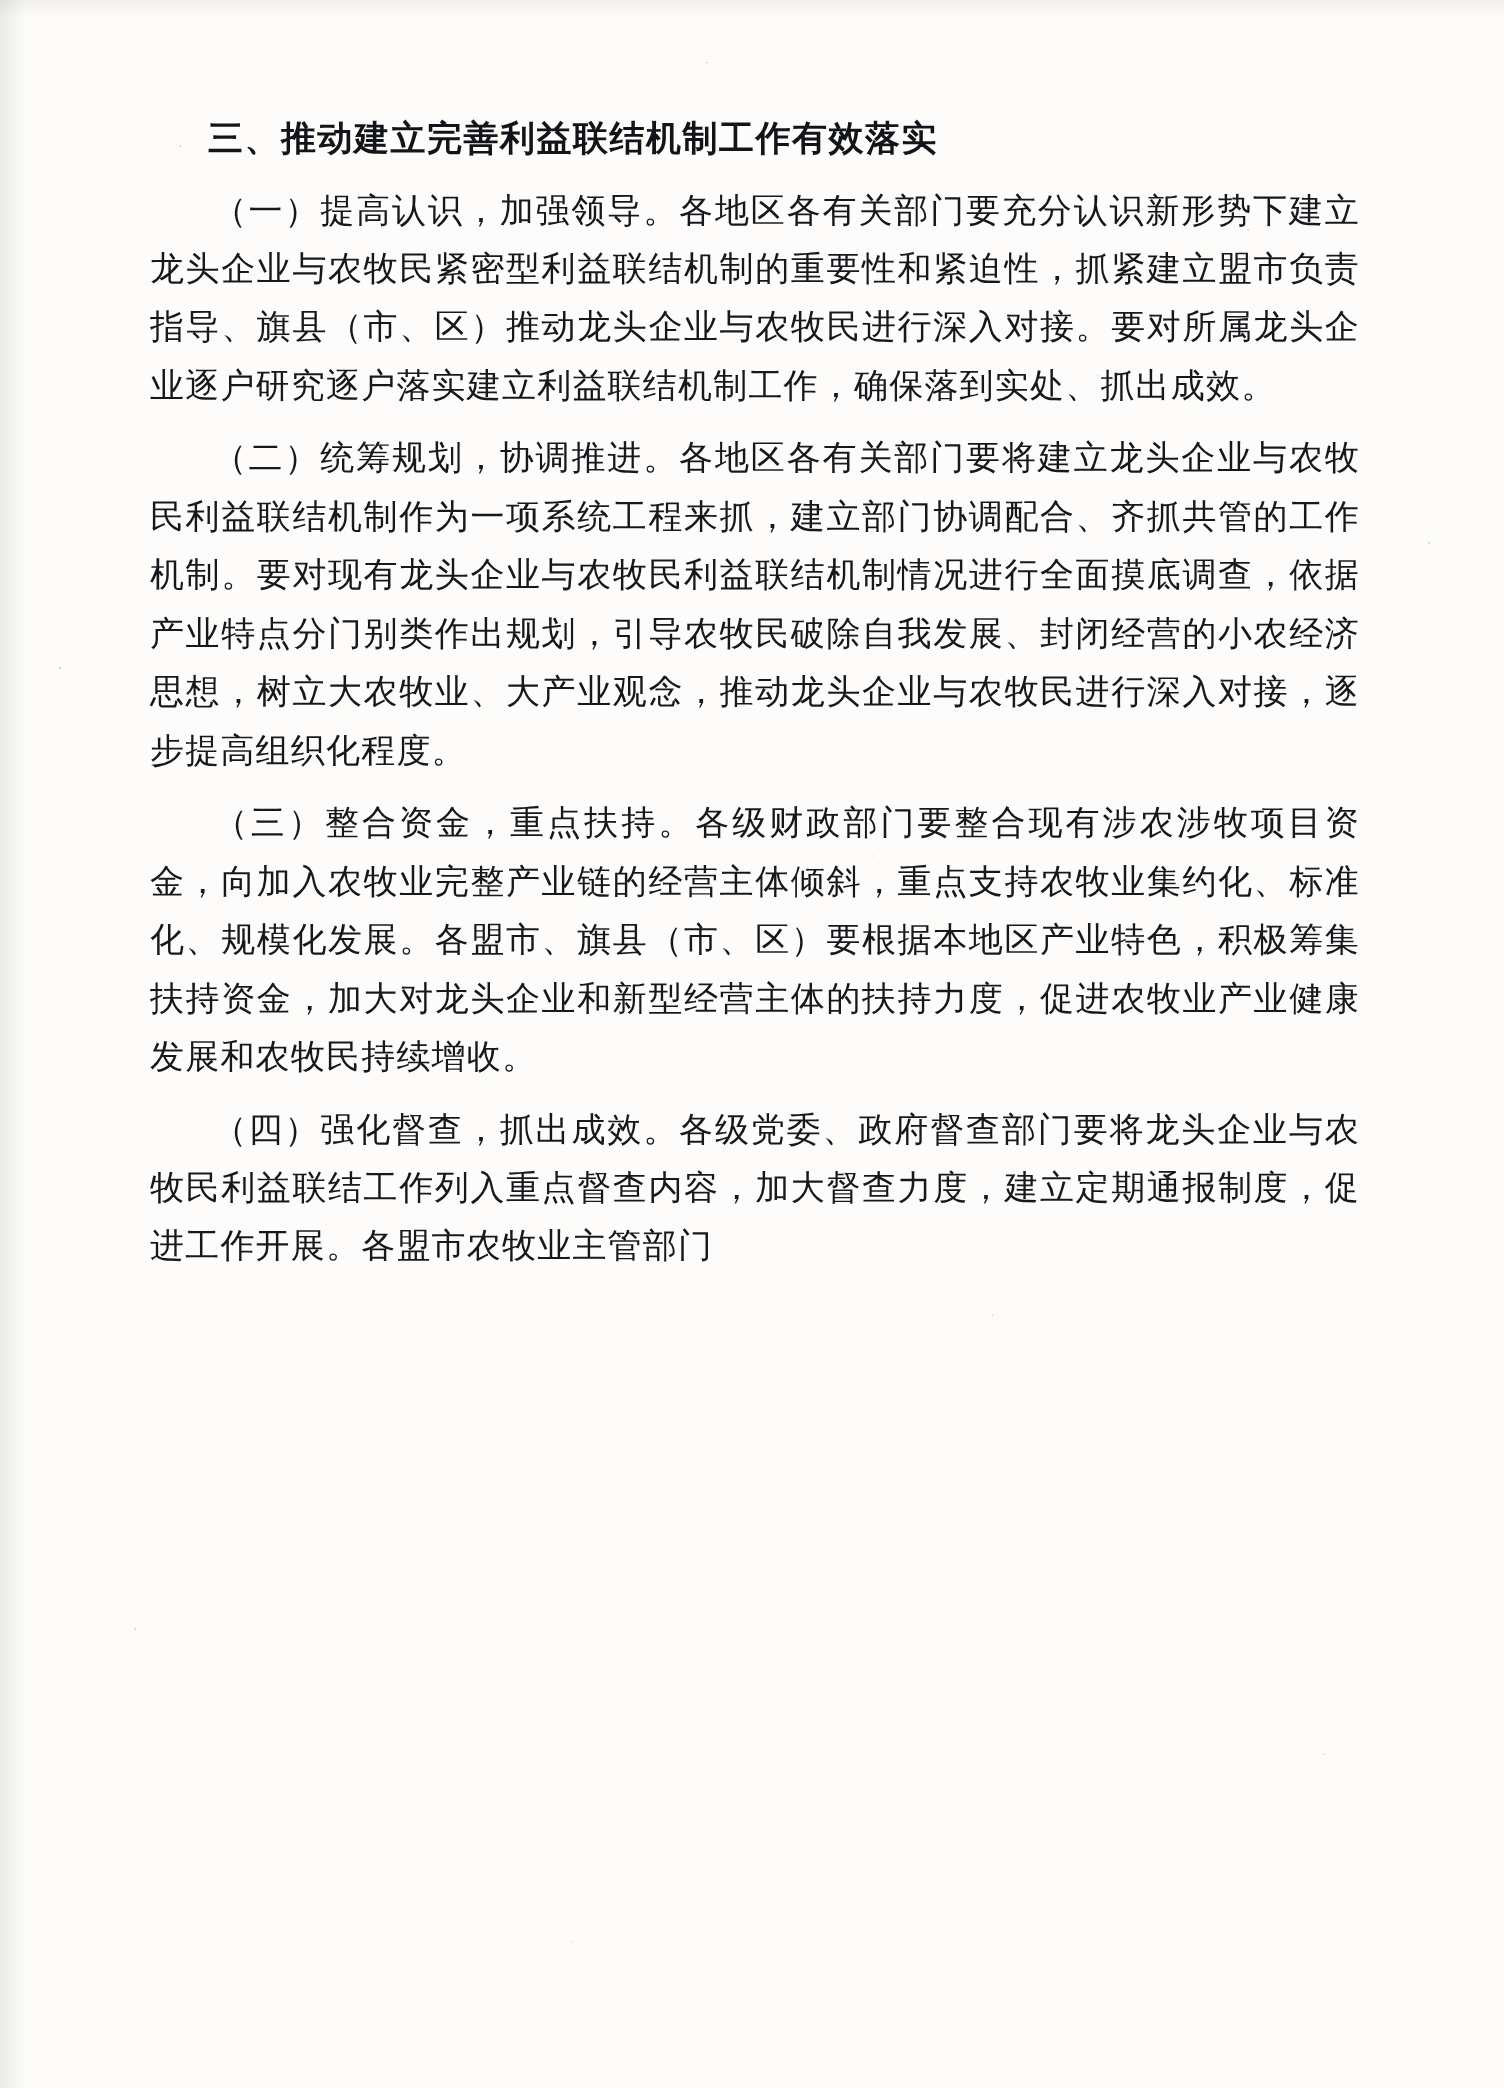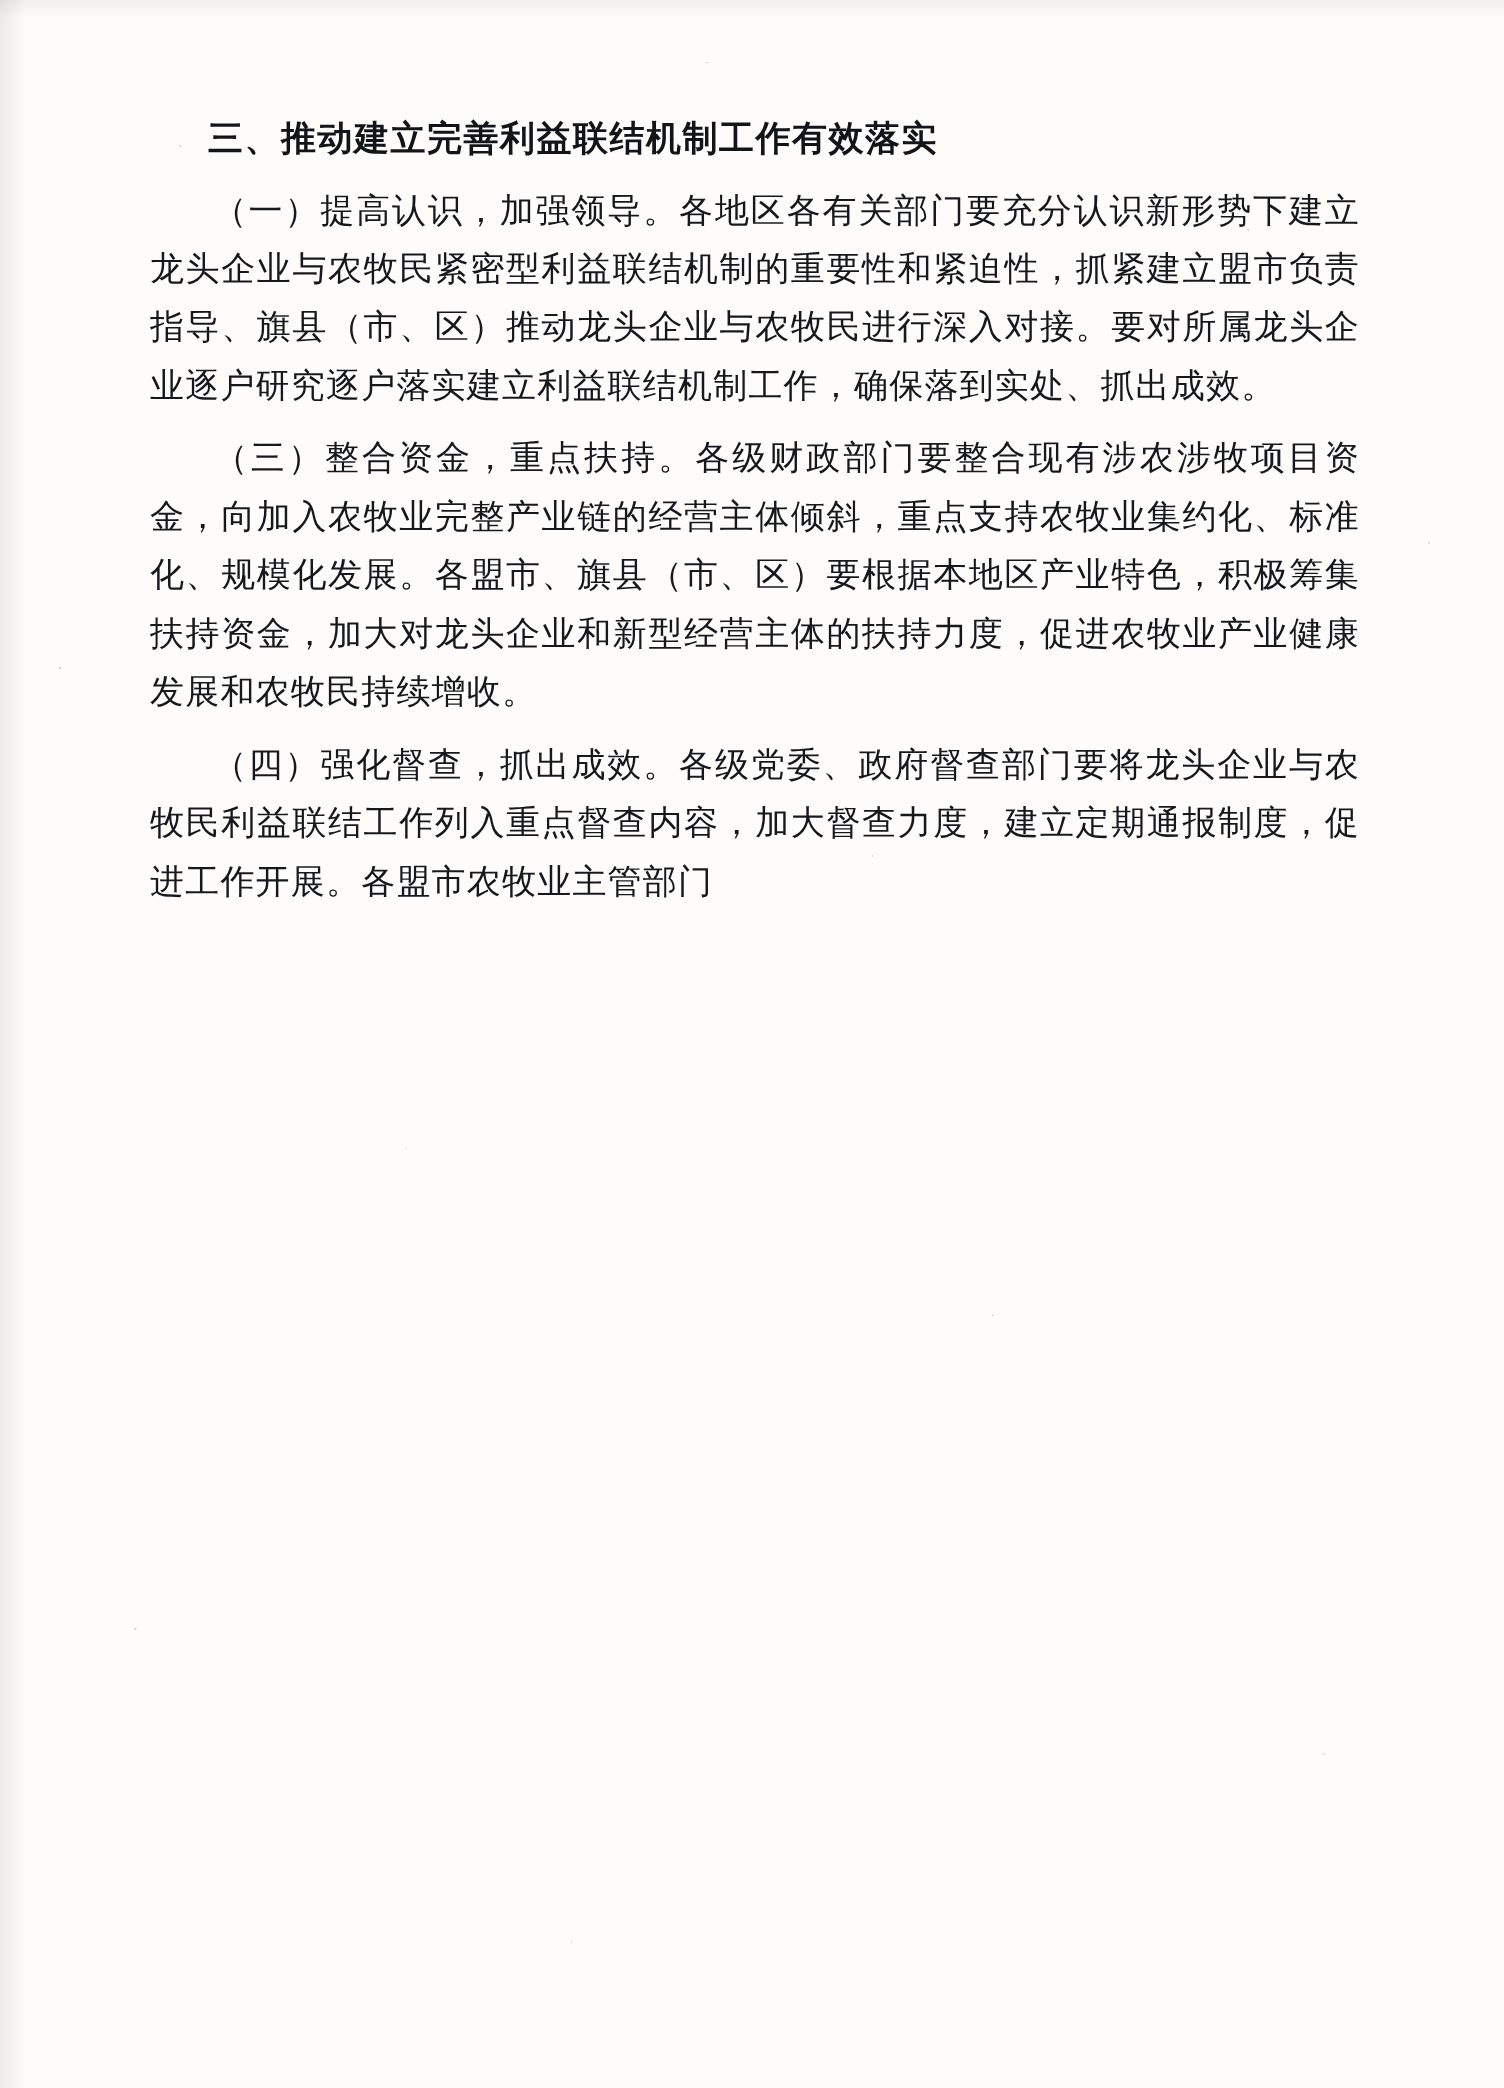--- a/index.html
+++ b/index.html
@@ -113,20 +113,23 @@
   <div class="grain"></div>
 
   <div class="content">
 
     <h1 class="doc-heading">三、推动建立完善利益联结机制工作有效落实</h1>
 
     <p class="para">
       <span class="indent-box"></span><span class="lead">（一）提高认识，加强领导。</span><span>各地区各有关部门要充分认识新形势下建立龙头企业与农牧民紧密型利益联结机制的重要性和紧迫性，抓紧建立盟市负责指导、旗县（市、区）推动龙头企业与农牧民进行深入对接。要对所属龙头企业逐户研究逐户落实建立利益联结机制工作，确保落到实处、抓出成效。</span>
     </p>
 
+    <p class="para">
+      <span class="indent-box"></span><span class="lead">（二）统筹规划，协调推进。</span><span>各地区各有关部门要将建立龙头企业与农牧民利益联结机制作为一项系统工程来抓，建立部门协调配合、齐抓共管的工作机制。要对现有龙头企业与农牧民利益联结机制情况进行全面摸底调查，依据产业特点分门别类作出规划，引导农牧民破除自我发展、封闭经营的小农经济思想，树立大农牧业、大产业观念，推动龙头企业与农牧民进行深入对接，逐步提高组织化程度。</span>
+    </p>
 
     <p class="para">
       <span class="indent-box"></span><span class="lead">（三）整合资金，重点扶持。</span><span>各级财政部门要整合现有涉农涉牧项目资金，向加入农牧业完整产业链的经营主体倾斜，重点支持农牧业集约化、标准化、规模化发展。各盟市、旗县（市、区）要根据本地区产业特色，积极筹集扶持资金，加大对龙头企业和新型经营主体的扶持力度，促进农牧业产业健康发展和农牧民持续增收。</span>
     </p>
 
     <p class="para">
       <span class="indent-box"></span><span class="lead">（四）强化督查，抓出成效。</span><span>各级党委、政府督查部门要将龙头企业与农牧民利益联结工作列入重点督查内容，加大督查力度，建立定期通报制度，促进工作开展。各盟市农牧业主管部门</span>
     </p>
 
   </div>

